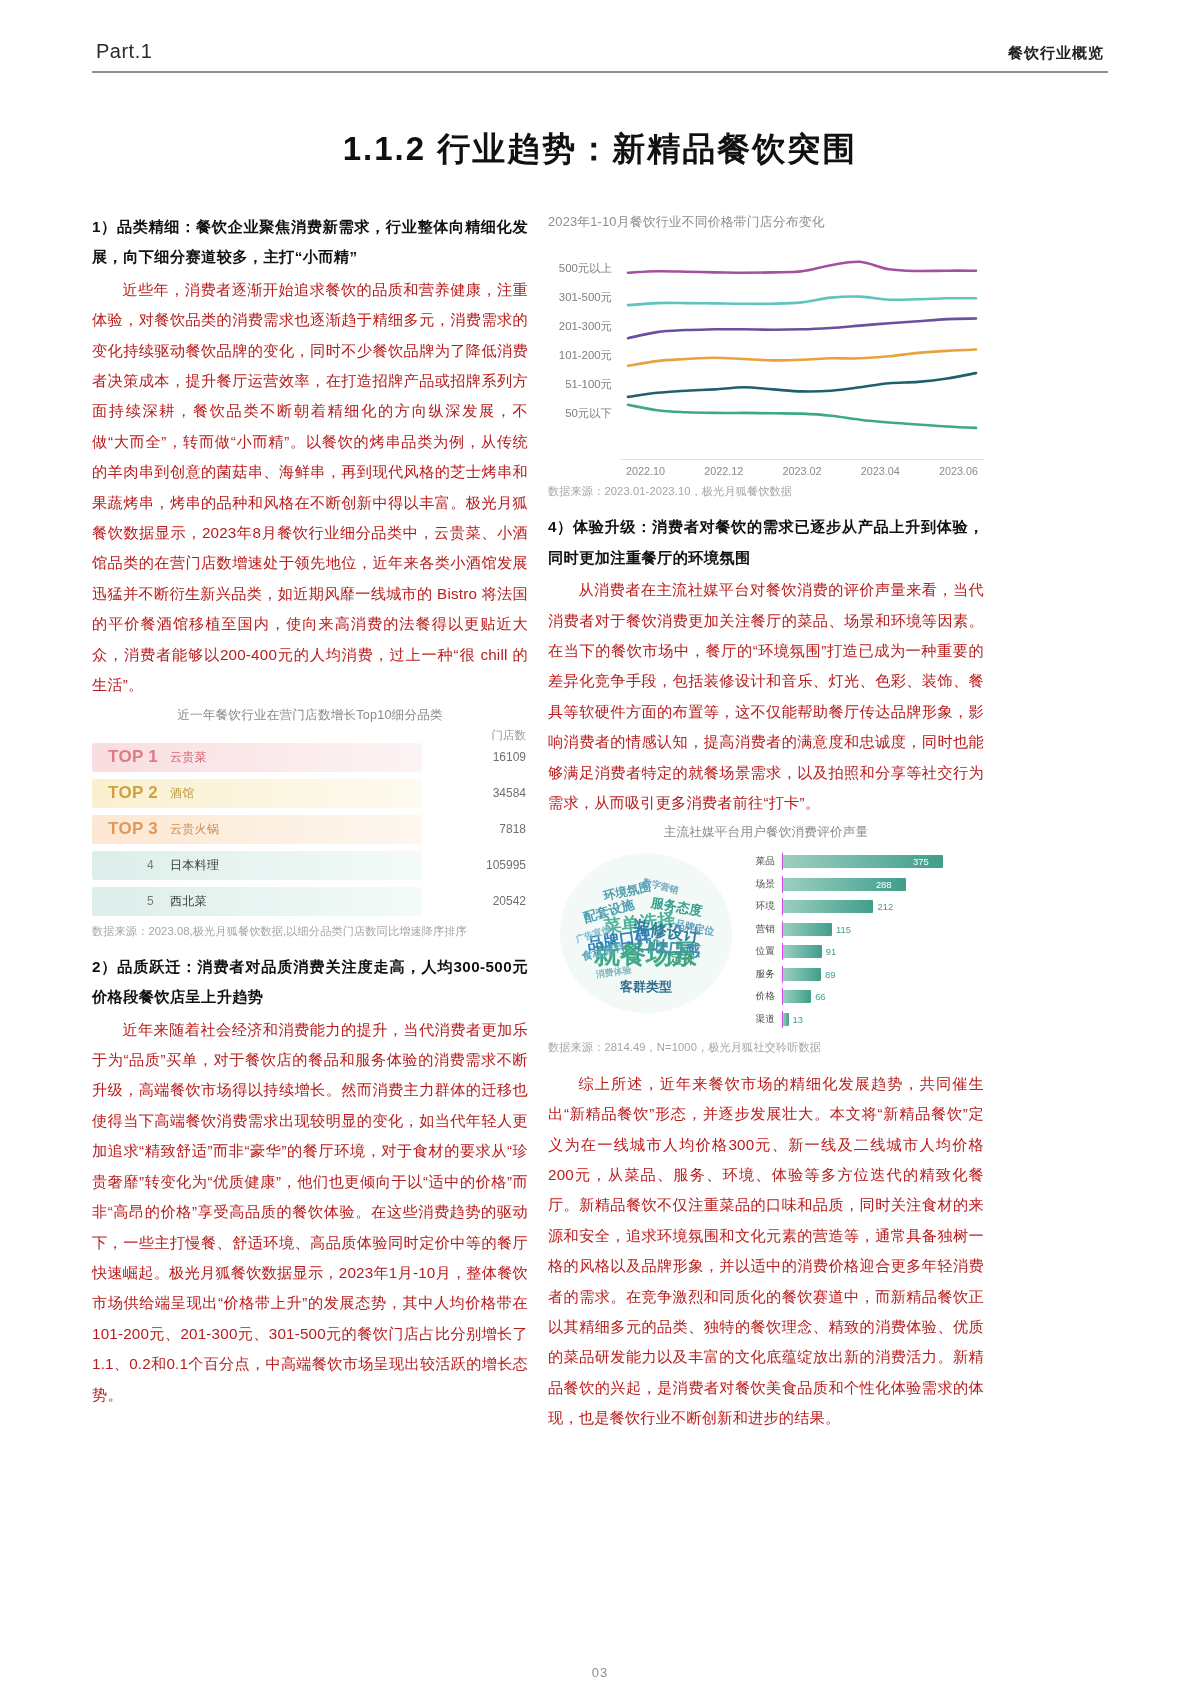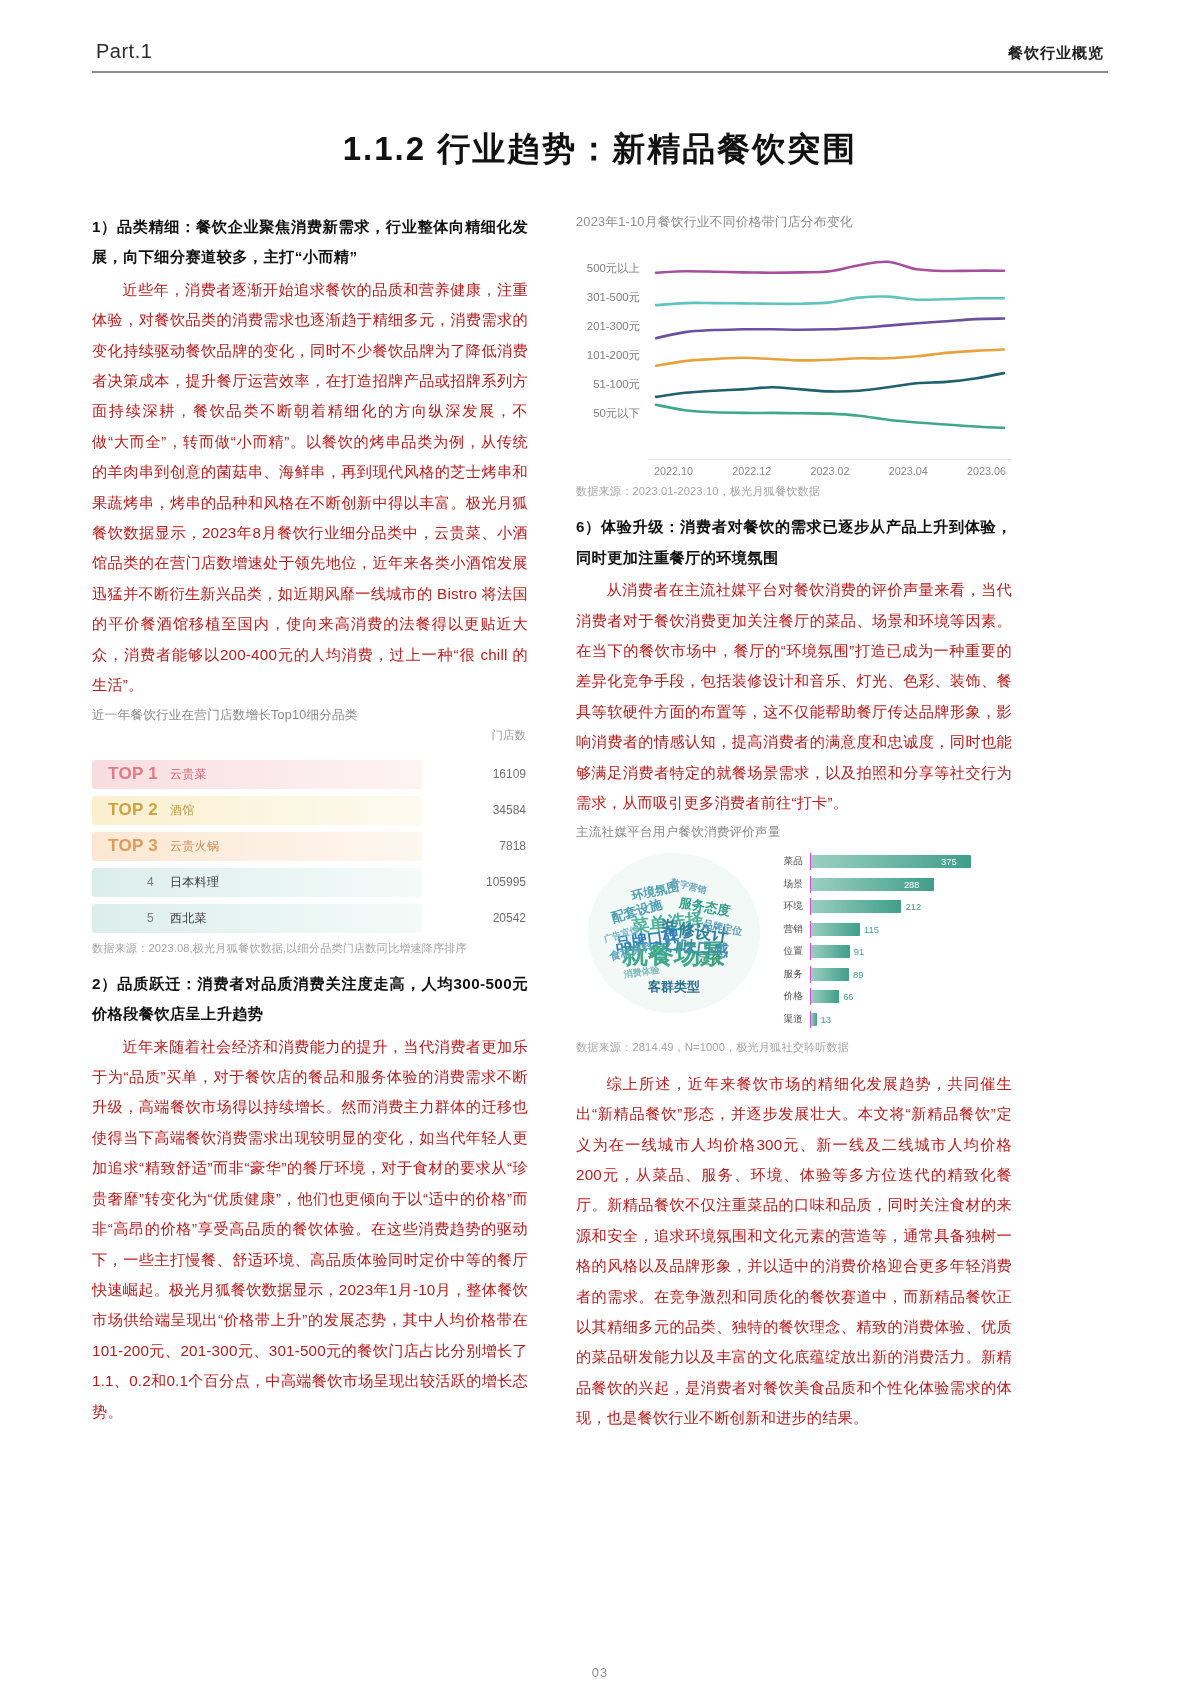--- a/index.html
+++ b/index.html
@@ -47,21 +47,21 @@
     font-size: 33px;
     font-weight: bold;
     letter-spacing: 2px;
     color: #111;
     margin: 0 0 40px 0;
   }
 
   
   .columns {
     display: flex;
-    gap: 48px;
+    gap: 20px;
     align-items: flex-start;
   }
   .col { width: 436px; }
 
   h3.sec-head {
     font-size: 15.2px;
     font-weight: bold;
     line-height: 2.0;
     letter-spacing: 0.4px;
     margin: 0 0 2px 0;
@@ -76,38 +76,39 @@
     text-indent: 2em;
     text-align: justify;
     color: #b91c1c;
   }
 
   .fig-caption {
     font-size: 12.6px;
     color: #8a8a8a;
     margin: 6px 0 4px 0;
     letter-spacing: 0.2px;
+    text-align: center;
   }
   .fig-source {
     font-size: 11.2px;
     color: #a5a5a5;
     line-height: 1.55;
     margin: 6px 0 12px 0;
     letter-spacing: 0.1px;
   }
 
   
   .top-table { width: 100%; margin-top: 2px; }
   .top-head {
     display: flex;
     justify-content: flex-end;
     font-size: 11.5px;
     color: #9a9a9a;
     padding-right: 2px;
-    margin-bottom: 17px;
+    margin-bottom: 0;
   }
   .top-row {
     display: flex;
     align-items: center;
     height: 29px;
     margin-bottom: 7px;
     position: relative;
   }
   .top-bar {
     position: absolute;
@@ -315,21 +316,21 @@
               <span>2023.02</span>
               <span>2023.04</span>
               <span>2023.06</span>
             </div>
           </div>
         </div>
       </div>
 
       <div class="fig-source">数据来源：2023.01-2023.10，极光月狐餐饮数据</div>
 
-      <h3 class="sec-head">6）体验升级：消费者对餐饮的需求已逐步从产品上升到体验，同时更加注重餐厅的环境氛围</h3>
+      <h3 class="sec-head">4）体验升级：消费者对餐饮的需求已逐步从产品上升到体验，同时更加注重餐厅的环境氛围</h3>
       <p class="body">从消费者在主流社媒平台对餐饮消费的评价声量来看，当代消费者对于餐饮消费更加关注餐厅的菜品、场景和环境等因素。在当下的餐饮市场中，餐厅的“环境氛围”打造已成为一种重要的差异化竞争手段，包括装修设计和音乐、灯光、色彩、装饰、餐具等软硬件方面的布置等，这不仅能帮助餐厅传达品牌形象，影响消费者的情感认知，提高消费者的满意度和忠诚度，同时也能够满足消费者特定的就餐场景需求，以及拍照和分享等社交行为需求，从而吸引更多消费者前往“打卡”。</p>
 
       <div class="fig-caption">主流社媒平台用户餐饮消费评价声量</div>
 
       <div class="voice-fig">
         <div class="wordcloud">
           <svg id="wc-svg" width="196" height="172" viewBox="0 0 196 172">
               <ellipse cx="98" cy="88" rx="86" ry="80" fill="#f2f9f7"></ellipse>
               <text x="98" y="118" font-size="26" fill="#3fa88a" text-anchor="middle" font-weight="bold" font-family="&quot;Liberation Sans&quot;, sans-serif" transform="rotate(0 98 118)">就餐场景</text>
               <text x="92" y="84" font-size="18" fill="#4fb39a" text-anchor="middle" font-weight="bold" font-family="&quot;Liberation Sans&quot;, sans-serif" transform="rotate(-6 92 84)">菜单选择</text>

